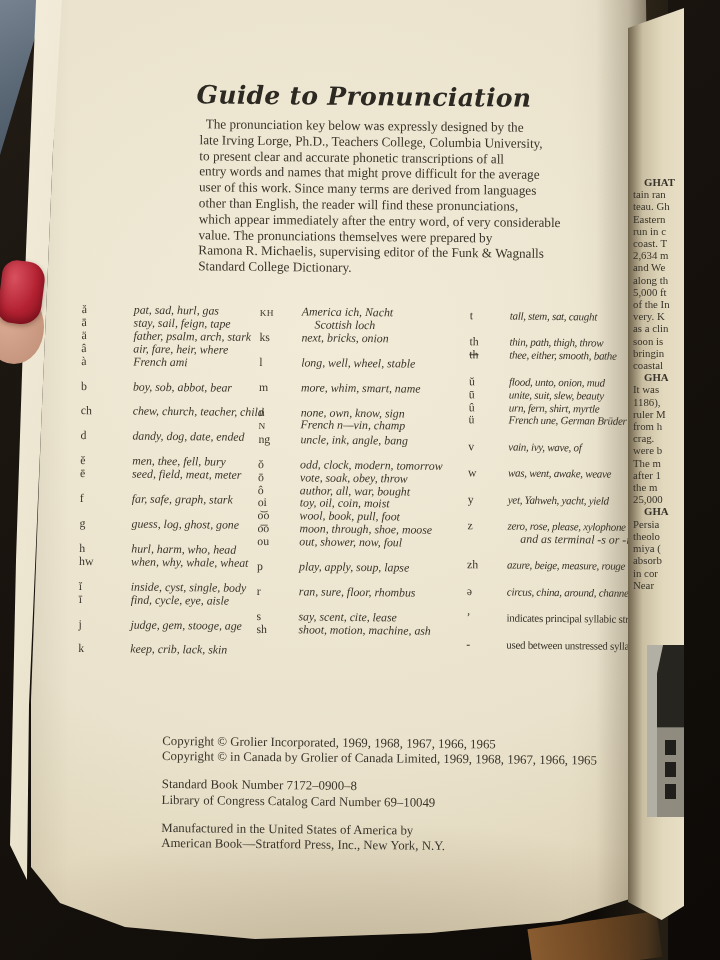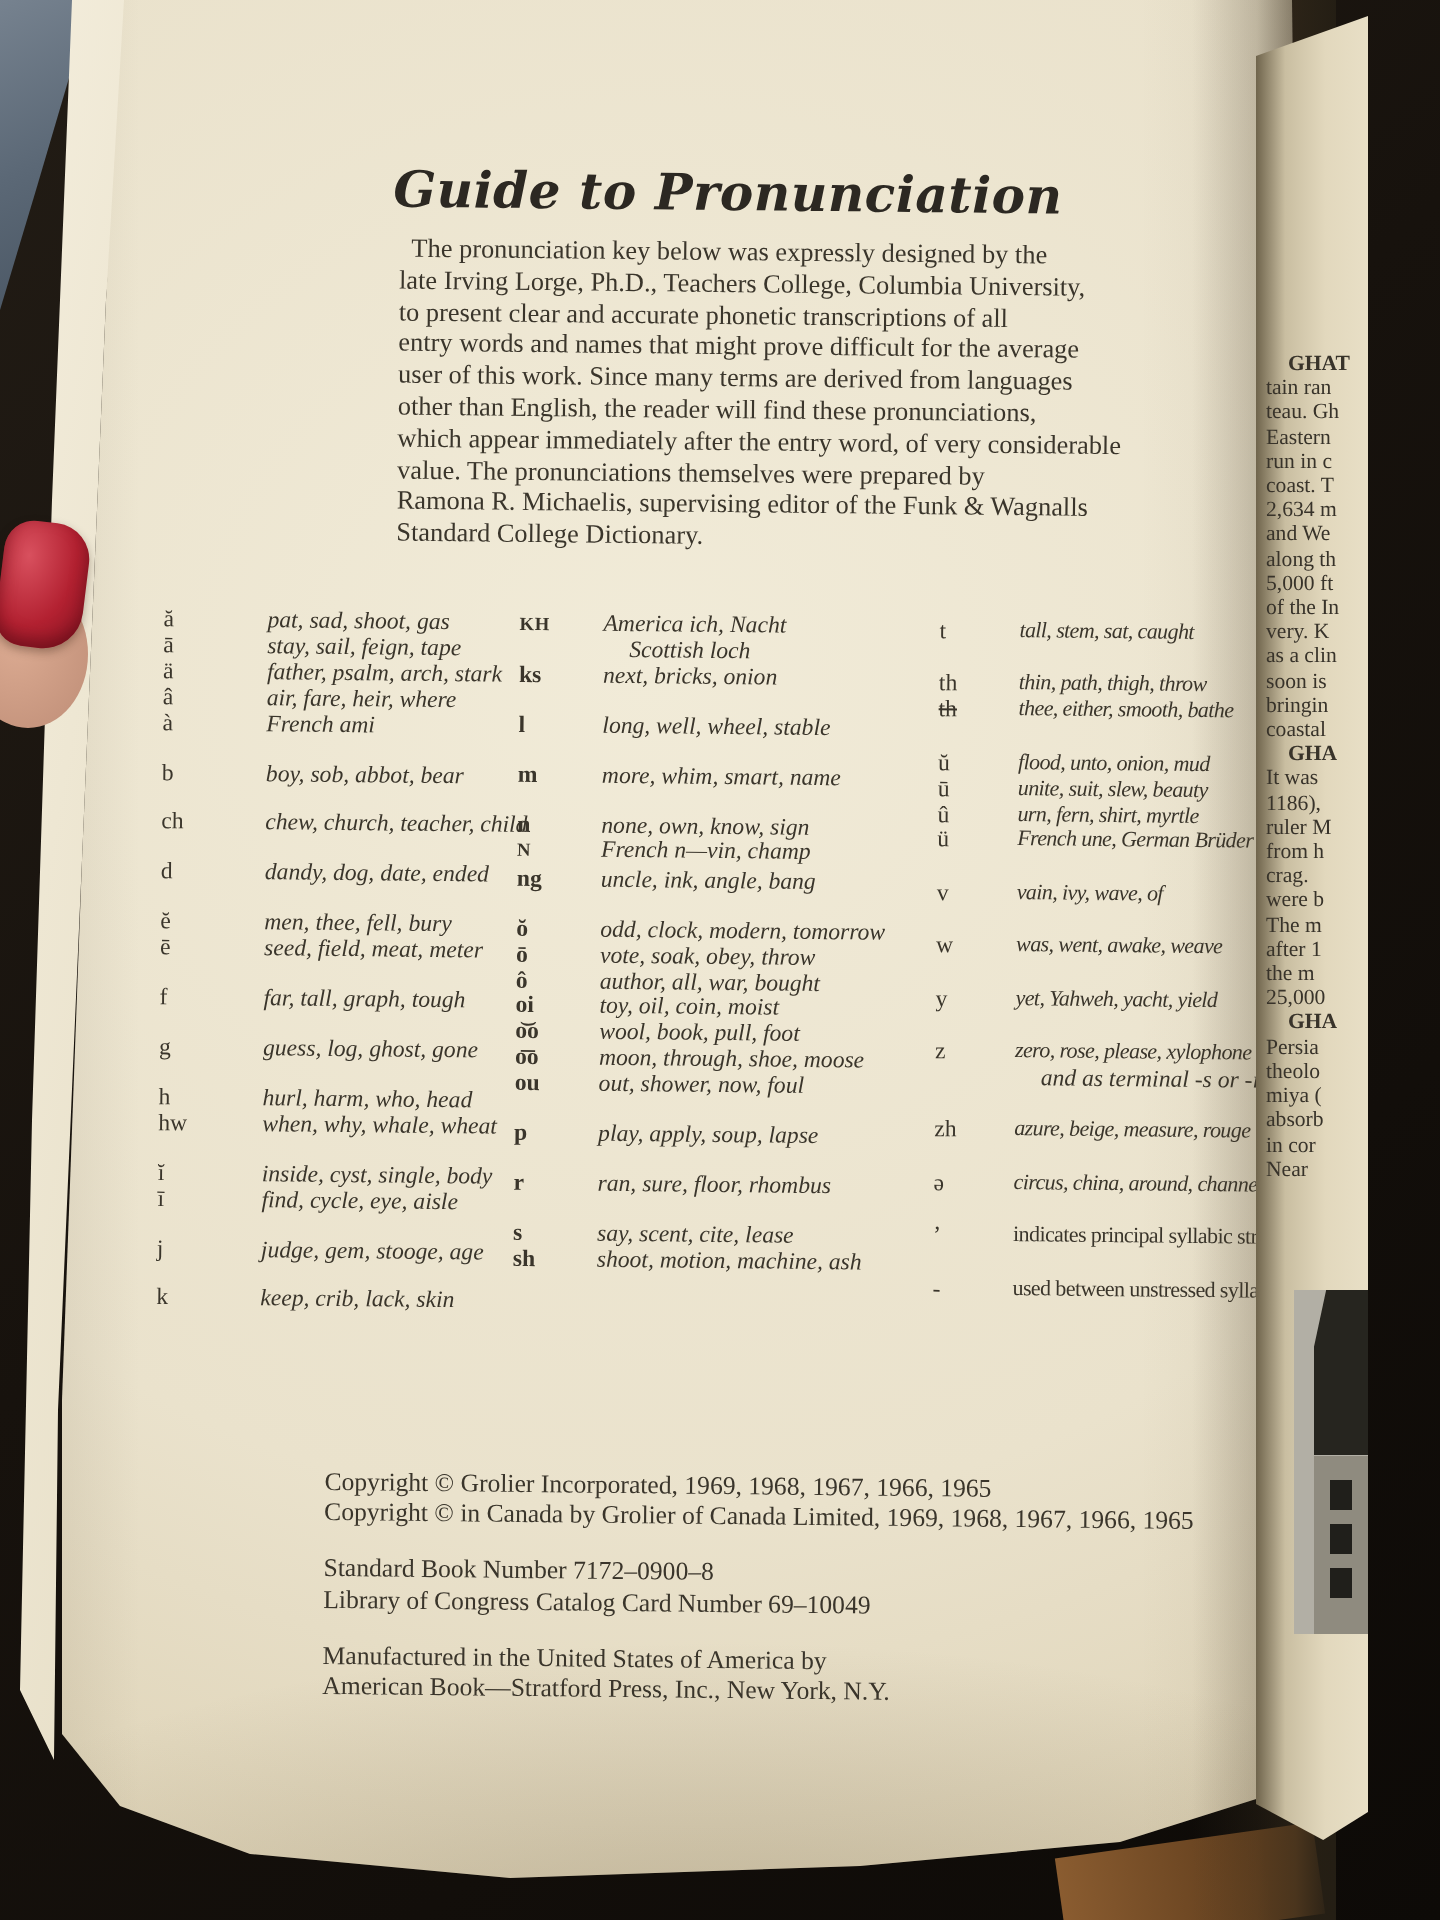--- a/index.html
+++ b/index.html
@@ -48,21 +48,21 @@
   .intro{position:absolute;left:196px;top:118px;width:430px;font-size:13.2px;line-height:15.8px;}
   .iline:first-child{text-indent:6px;}
   .kcol{position:absolute;}
   .col1{left:80px;top:306px;width:220px;}
   .col2{left:258px;top:306px;width:225px;}
   .col3{left:468px;top:308px;width:245px;}
   .kgroup{margin-bottom:12px;}
   .col3 .kgroup{margin-bottom:13.5px;}
   .krow{display:flex;font-size:11.8px;line-height:12.9px;}
   .sym{flex:0 0 52px;}
-  .col2 .sym{flex:0 0 42px;font-weight:bold;}
+  .col2 .sym{flex:0 0 42px;}
   .col3 .sym{flex:0 0 40px;}
   .sym.sc{font-size:9.3px;letter-spacing:.4px;padding-top:1.5px;}
   .sym.strike{text-decoration:line-through;}
   .words{white-space:nowrap;font-style:italic;}
   .col3 .words{font-size:11px;letter-spacing:-.3px;}
   .words.rom{font-style:normal;}
   .line2{white-space:nowrap;font-style:italic;margin-left:13px;}
   .copy{position:absolute;left:165px;top:736px;font-size:12.8px;line-height:15.2px;}
   .cblock{margin-bottom:13px;}
   
@@ -94,21 +94,21 @@
         <div class="iline">which appear immediately after the entry word, of very considerable</div>
         <div class="iline">value. The pronunciations themselves were prepared by</div>
         <div class="iline">Ramona R. Michaelis, supervising editor of the Funk &amp; Wagnalls</div>
         <div class="iline">Standard College Dictionary.</div>
       </div>
     <div class="kcol col1" id="kcol1">
         <div class="kgroup">
           <div class="krow">
             <span class="sym">ă</span>
             <div class="wwrap">
-              <div class="words">pat, sad, shoot, gas</div>
+              <div class="words">pat, sad, hurl, gas</div>
             </div>
           </div>
           <div class="krow">
             <span class="sym">ā</span>
             <div class="wwrap">
               <div class="words">stay, sail, feign, tape</div>
             </div>
           </div>
           <div class="krow">
             <span class="sym">ä</span>
@@ -164,21 +164,21 @@
             <span class="sym">ē</span>
             <div class="wwrap">
               <div class="words">seed, field, meat, meter</div>
             </div>
           </div>
         </div>
         <div class="kgroup">
           <div class="krow">
             <span class="sym">f</span>
             <div class="wwrap">
-              <div class="words">far, tall, graph, tough</div>
+              <div class="words">far, safe, graph, stark</div>
             </div>
           </div>
         </div>
         <div class="kgroup">
           <div class="krow">
             <span class="sym">g</span>
             <div class="wwrap">
               <div class="words">guess, log, ghost, gone</div>
             </div>
           </div>

